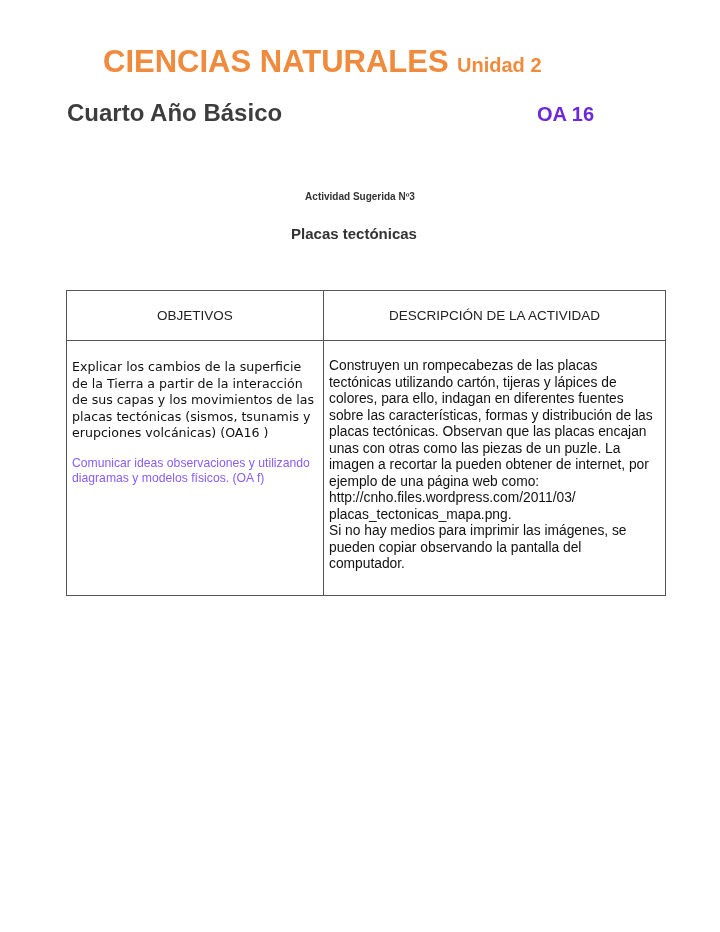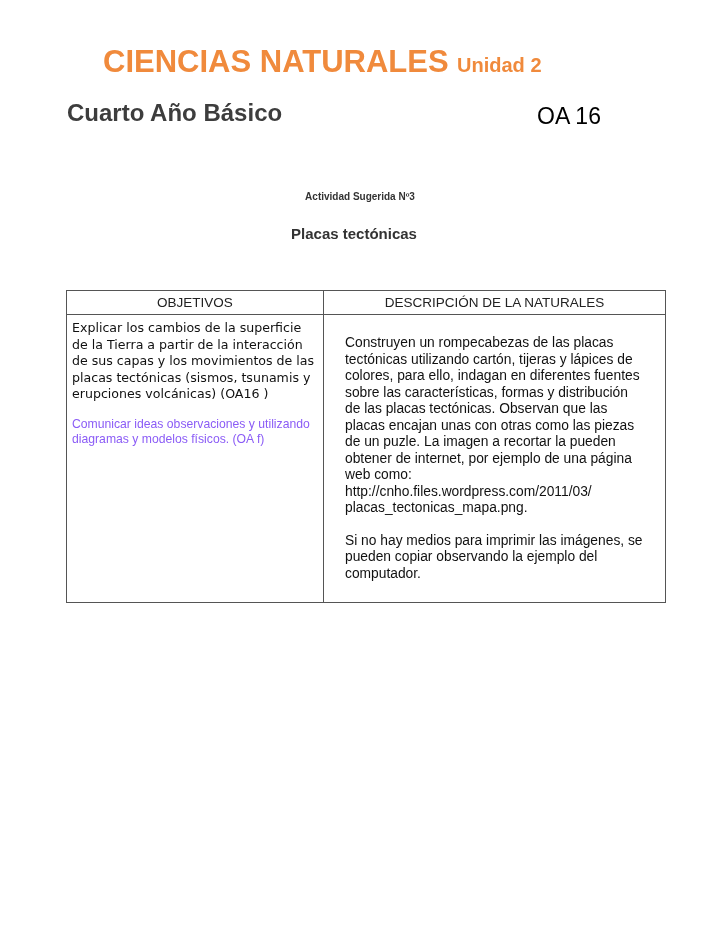--- a/index.html
+++ b/index.html
@@ -1,57 +1,57 @@
 <!DOCTYPE html>
 <html><head>
 <meta charset="utf-8">
 <style>
   html, body { margin: 0; padding: 0; background: #ffffff; }
   body { width: 720px; height: 932px; position: relative; overflow: hidden; font-family: "Liberation Sans", sans-serif; }
   .title { position: absolute; left: 83px; top: 44px; color: #f08a3c; font-weight: bold; white-space: nowrap; margin-left: 20px; }
   .title .main { font-size: 31px; letter-spacing: 0px; }
   .title .unit { font-size: 20px; margin-left: 4px; }
   .subtitle { position: absolute; left: 67px; top: 99px; font-size: 24px; font-weight: bold; color: #3d3d3d; }
-  .oa { position: absolute; left: 537px; top: 103px; font-size: 23px; font-weight: normal; color: #000000; }
+  .oa { position: absolute; left: 537px; top: 103px; font-size: 20px; font-weight: bold; color: #6d28d9; }
   .act { position: absolute; left: 0; width: 720px; text-align: center; top: 191px; font-size: 10px; font-weight: bold; color: #333; }
   .topic { position: absolute; left: 0; width: 708px; text-align: center; top: 225px; font-size: 15px; font-weight: bold; color: #333; }
   table.obj { position: absolute; left: 66px; top: 290px; width: 600px; border-collapse: collapse; }
-  table.obj th, table.obj td { border: 1.3px solid #555; vertical-align: top; padding: 4px 5px; }
+  table.obj th, table.obj td { border: 1.3px solid #555; vertical-align: top; padding: 17px 5px; }
   table.obj th { font-weight: normal; font-size: 13.5px; color: #222; height: 15px; line-height: 15px; }
   .col1 { width: 246px; }
   .obj-main { font-family: "DejaVu Sans", sans-serif; font-weight: normal; font-size: 12.6px; line-height: 16.5px; color: #111; margin: 0; padding-top: 1px; }
   .obj-sec { font-size: 12.2px; line-height: 15px; color: #8b5cf6; margin: 14px 0 0 0; }
   td.desc { padding: 17px 8px 0 6px; height: 220px; }
-  .desc p { margin: 16px; font-size: 13.8px; line-height: 16.5px; color: #111; }
+  .desc p { margin: 0; font-size: 13.8px; line-height: 16.5px; color: #111; }
 </style>
 </head>
 <body>
 
 <div class="title">
   <span class="main">CIENCIAS NATURALES</span>
   <span class="unit">Unidad 2</span>
 </div>
 <div class="subtitle">Cuarto Año Básico</div>
 <div class="oa">OA 16</div>
 
 <div class="act">Actividad Sugerida Nº3</div>
 <div class="topic">Placas tectónicas</div>
 
 <table class="obj">
   <thead>
     <tr>
       <th class="col1">OBJETIVOS</th>
-      <th>DESCRIPCIÓN DE LA NATURALES</th>
+      <th>DESCRIPCIÓN DE LA ACTIVIDAD</th>
     </tr>
   </thead>
   <tbody>
     <tr>
       <td class="col1">
         <p class="obj-main">Explicar los cambios de la superficie de la Tierra a partir de la interacción de sus capas y los movimientos de las placas tectónicas (sismos, tsunamis y erupciones volcánicas) (OA16 )</p>
         <p class="obj-sec">Comunicar ideas observaciones y utilizando diagramas y modelos físicos. (OA f)</p>
       </td>
       <td class="desc">
         <p>Construyen un rompecabezas de las placas tectónicas utilizando cartón, tijeras y lápices de colores, para ello, indagan en diferentes fuentes sobre las características, formas y distribución de las placas tectónicas. Observan que las placas encajan unas con otras como las piezas de un puzle. La imagen a recortar la pueden obtener de internet, por ejemplo de una página web como: http://cnho.files.wordpress.com/2011/03/ placas_tectonicas_mapa.png.</p>
-        <p>Si no hay medios para imprimir las imágenes, se pueden copiar observando la ejemplo del computador.</p>
+        <p>Si no hay medios para imprimir las imágenes, se pueden copiar observando la pantalla del computador.</p>
       </td>
     </tr>
   </tbody>
 </table>
 
 </body></html>

